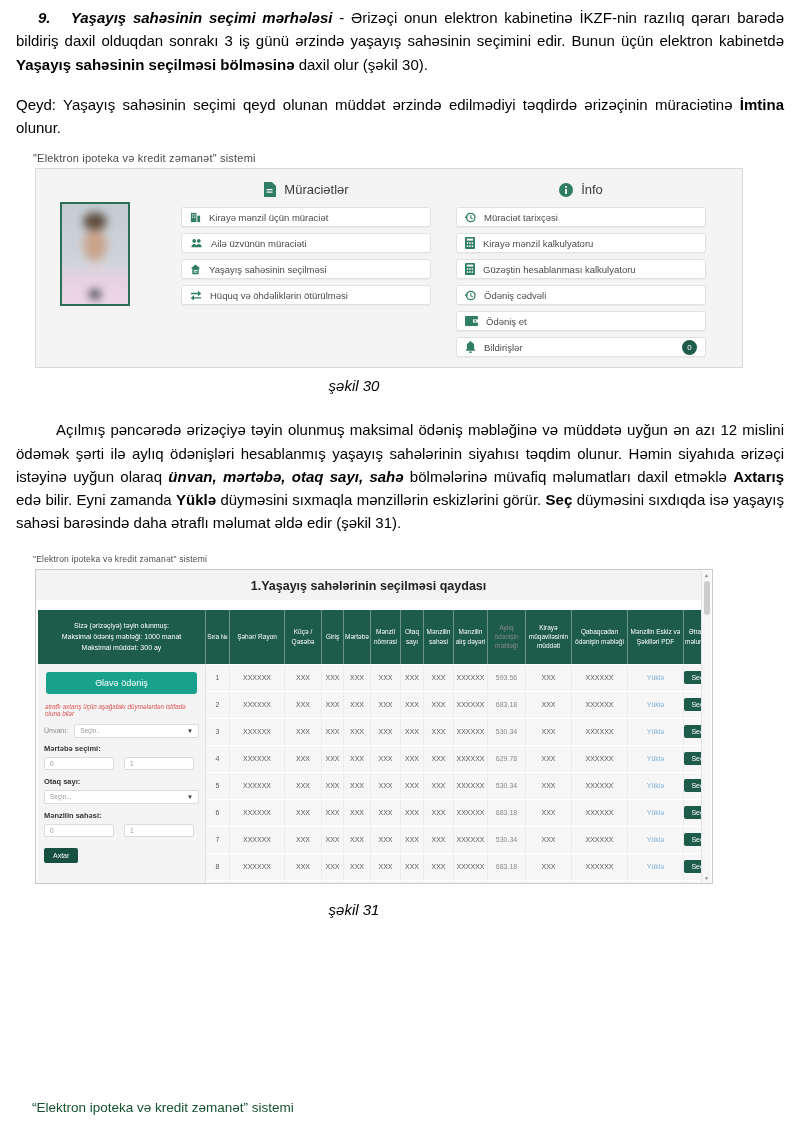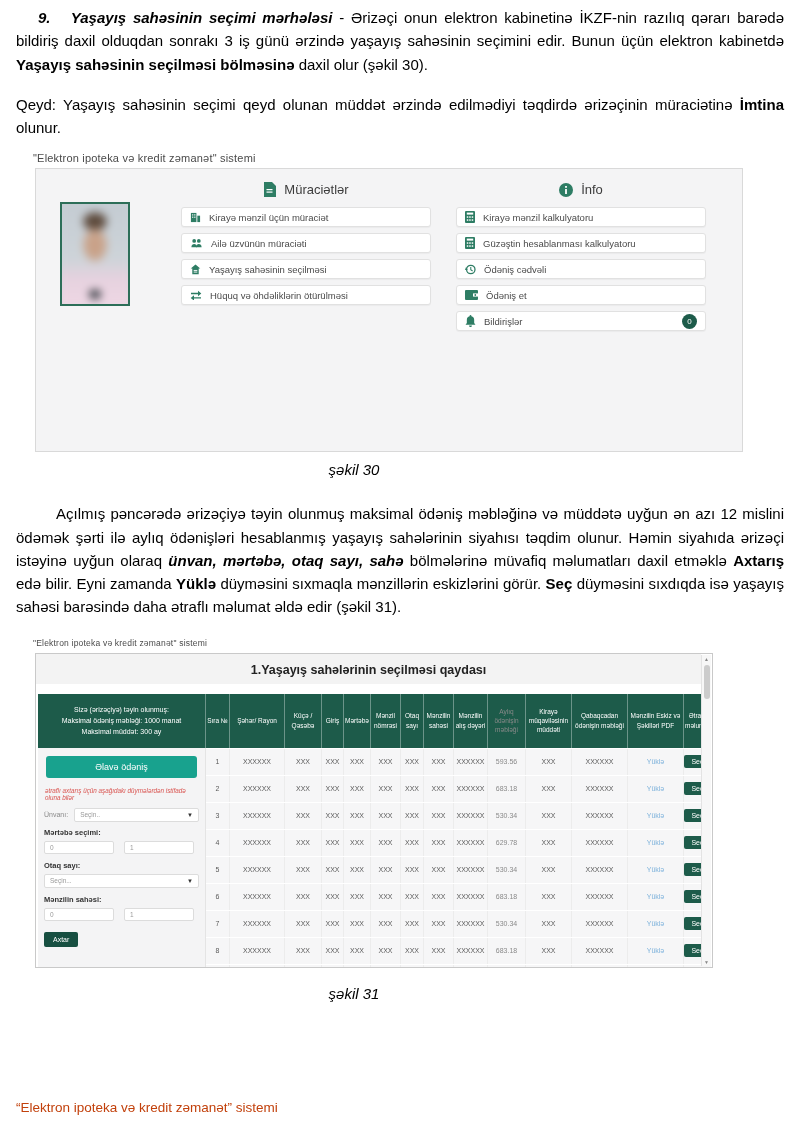--- a/index.html
+++ b/index.html
@@ -11,27 +11,27 @@
   .doc-para { font-size:15px; line-height:1.55; text-align:justify; color:#000; }
   .p1 { text-indent:22px; }
   .p1 .lead { font-weight:bold; font-style:italic; }
   .p-note { margin-top:17px; }
   .b { font-weight:bold; }
   .bi { font-weight:bold; font-style:italic; }
   .p2 { margin-top:24px; text-indent:40px; }
   .fig-caption { font-style:italic; font-size:15px; text-align:center; padding-right:92px; }
   .cap30 { margin-top:9px; }
   .cap31 { margin-top:17px; }
-  .footer-label { position:absolute; left:16px; top:1100px; font-size:13.5px; color:#c2410c; }
+  .footer-label { position:absolute; left:32px; top:1100px; font-size:13.5px; color:#14532d; }
 
   .fig-label { font-size:11px; color:#4a4a4a; margin:13px 0 4px 17px; letter-spacing:.2px; }
   .fig-label.small2 { font-size:8.5px; margin-top:19px; margin-bottom:5px; }
 
   
-  .card1 { position:relative; margin-left:19px; width:708px; height:284px;
+  .card1 { position:relative; margin-left:19px; width:708px; height:200px;
            background:#f4f4f5; border:1px solid #d9d9d9; }
   .photo-frame { position:absolute; left:24px; top:33px; width:70px; height:104px;
                  border:2px solid #2c6e58; background:#c9d0d5; overflow:hidden; }
   .photo-inner { width:100%; height:100%;
     background:
       radial-gradient(ellipse 9px 7px at 50% 86%, #3a3f45 60%, rgba(58,63,69,0) 62%),
       radial-gradient(ellipse 26px 14px at 50% 97%, #ecd6e3 55%, rgba(236,214,227,0) 60%),
       radial-gradient(ellipse 16px 22px at 50% 42%, #c9a289 55%, rgba(201,162,137,0) 72%),
       radial-gradient(ellipse 18px 14px at 50% 21%, #5d4a3c 52%, rgba(93,74,60,0) 64%),
       linear-gradient(180deg,#c3cbd2 0%,#ced4d9 55%,#e6d2df 72%,#f0d8e5 100%);
@@ -179,20 +179,30 @@
     <div class="col-info">
       <div class="col-head">
         <span class="icn">
             <svg width="14" height="14" viewBox="0 0 14 14">
               <circle cx="7" cy="7" r="7" fill="#2e7d64"></circle>
               <rect x="6.1" y="3" width="1.8" height="1.8" fill="#fff"></rect>
               <rect x="6.1" y="6" width="1.8" height="5" fill="#fff"></rect>
             </svg>
           </span>
         <span>İnfo</span>
+      </div>
+      <div class="tile-btn">
+        <span class="icn">
+            <svg width="11" height="11" viewBox="0 0 12 12">
+              <circle cx="6.3" cy="6" r="4.6" fill="none" stroke="#2e7d64" stroke-width="1.4"></circle>
+              <path d="M6.3 3.4v2.8l2 1.4" fill="none" stroke="#2e7d64" stroke-width="1.1"></path>
+              <path d="M1 3.5 0 6.5h3z" fill="#2e7d64"></path>
+            </svg>
+          </span>
+        <span class="lbl">Müraciət tarixçəsi</span>
       </div>
       <div class="tile-btn">
         <span class="icn">
             <svg width="10" height="12" viewBox="0 0 10 12">
               <rect width="10" height="12" rx="1" fill="#2e7d64"></rect>
               <rect x="1.8" y="1.6" width="6.4" height="2" fill="#fff"></rect>
               <rect x="1.8" y="5.3" width="1.5" height="1.5" fill="#fff"></rect>
               <rect x="4.2" y="5.3" width="1.5" height="1.5" fill="#fff"></rect>
               <rect x="6.7" y="5.3" width="1.5" height="1.5" fill="#fff"></rect>
               <rect x="1.8" y="8.3" width="1.5" height="1.5" fill="#fff"></rect>

